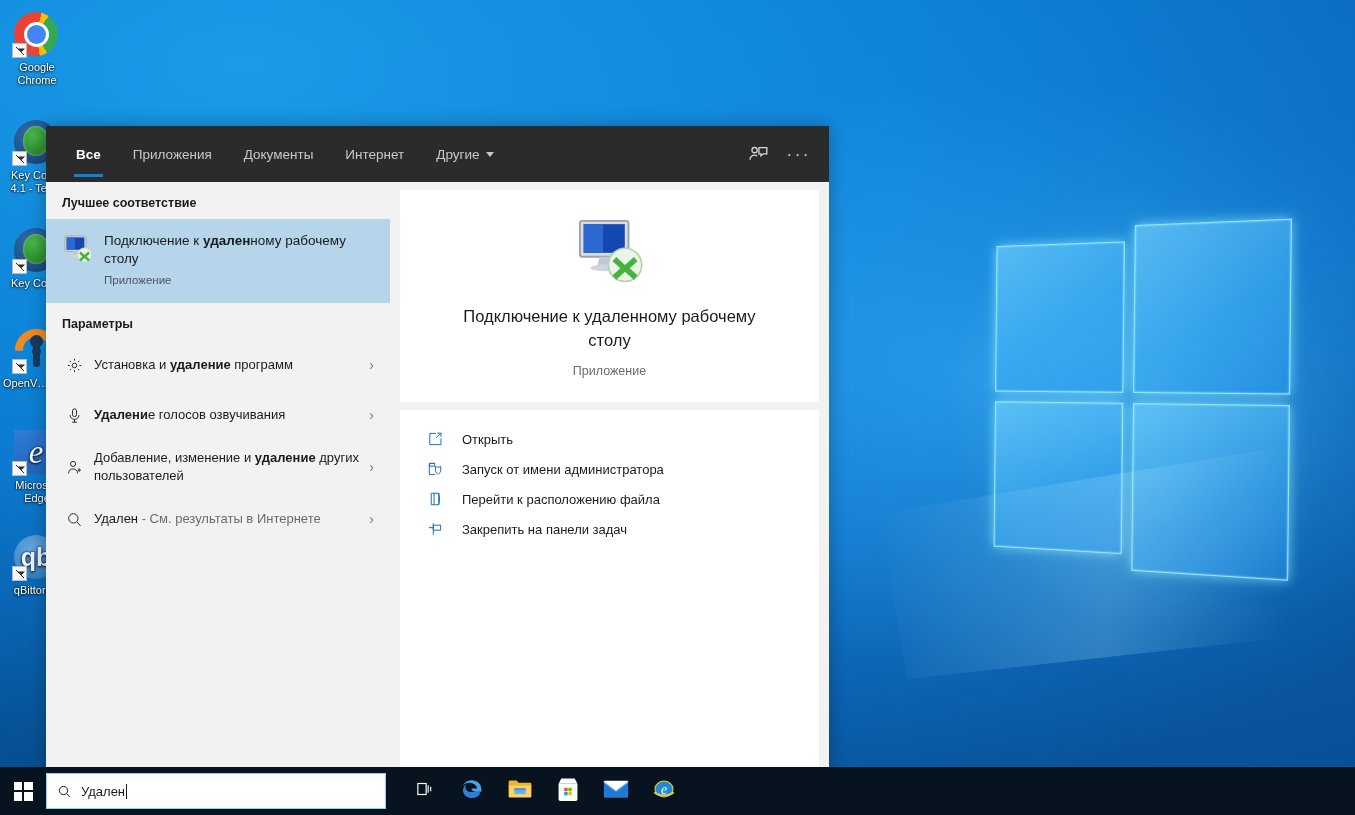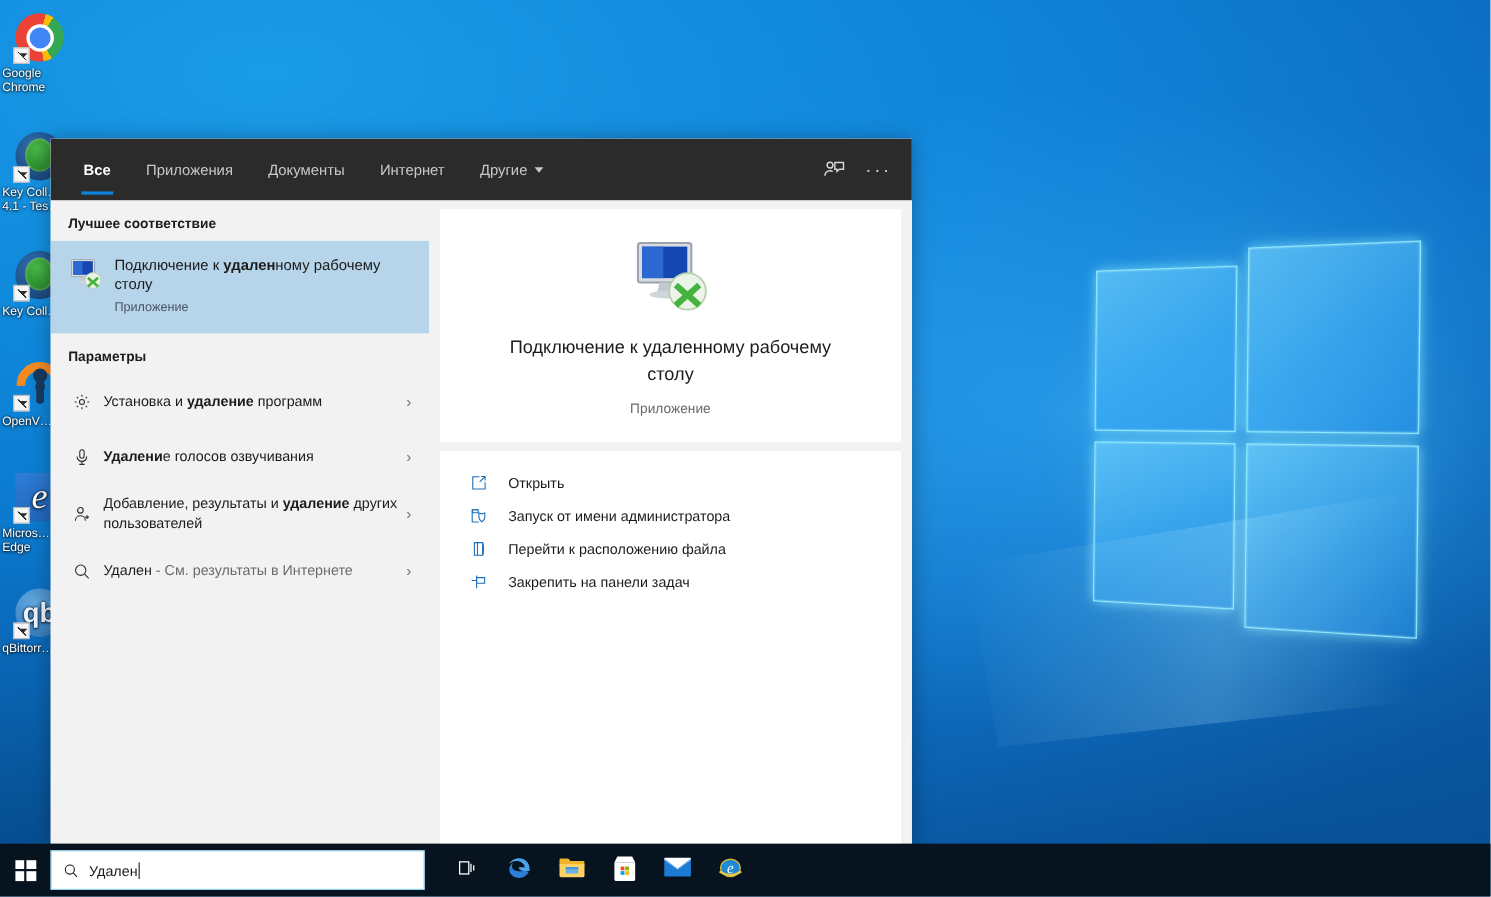--- a/index.html
+++ b/index.html
@@ -55,21 +55,21 @@
     position:absolute; left:-120px; top:250px; width:520px; height:180px;
     background: linear-gradient(107deg, rgba(255,255,255,0) 0%, rgba(175,235,255,0.22) 48%, rgba(255,255,255,0) 80%);
     transform: rotate(-11deg);
     pointer-events:none;
   }
 
   
   .desk-icon {
     position: absolute;
     width: 70px;
-    text-align: left;
+    text-align: center;
     color: #fff;
     font-size: 11px;
     line-height: 13px;
     text-shadow: 0 1px 3px rgba(0,0,0,0.85), 0 0 2px rgba(0,0,0,0.9);
   }
   .desk-icon .glyph {
     position: relative;
     width: 46px; height: 46px;
     margin: 0 auto 3px;
   }
@@ -442,21 +442,21 @@
         </div>
 
         <div class="list-row">
           <span class="rowico">
             <svg width="17" height="17" viewBox="0 0 24 24" fill="none" stroke="currentColor" stroke-width="1.4">
               <circle cx="10" cy="7" r="3.6"></circle>
               <path d="M3.6 20.4c0-4 2.9-6.4 6.4-6.4s6.4 2.4 6.4 6.4"></path>
               <path d="M18.6 13.2v5M16.1 15.7h5"></path>
             </svg>
           </span>
-          <span class="rowtxt"><span>Добавление, результаты и </span><b>удаление</b><span> других пользователей</span></span>
+          <span class="rowtxt"><span>Добавление, изменение и </span><b>удаление</b><span> других пользователей</span></span>
           <span class="chev">›</span>
         </div>
 
 
         <div class="list-row">
           <span class="rowico">
             <svg width="17" height="17" viewBox="0 0 24 24" fill="none" stroke="currentColor" stroke-width="1.4">
               <circle cx="10.4" cy="10.4" r="6.6"></circle>
               <path d="M15.4 15.4l5.2 5.6"></path>
             </svg>

